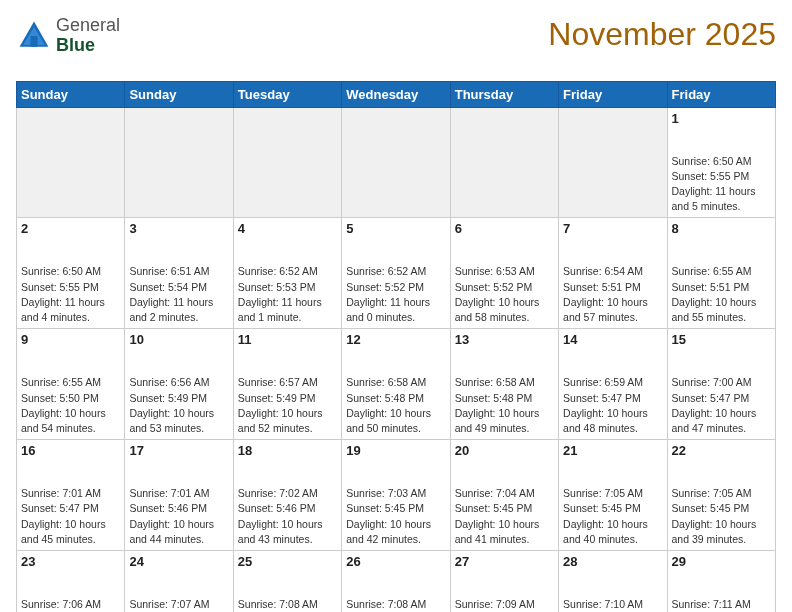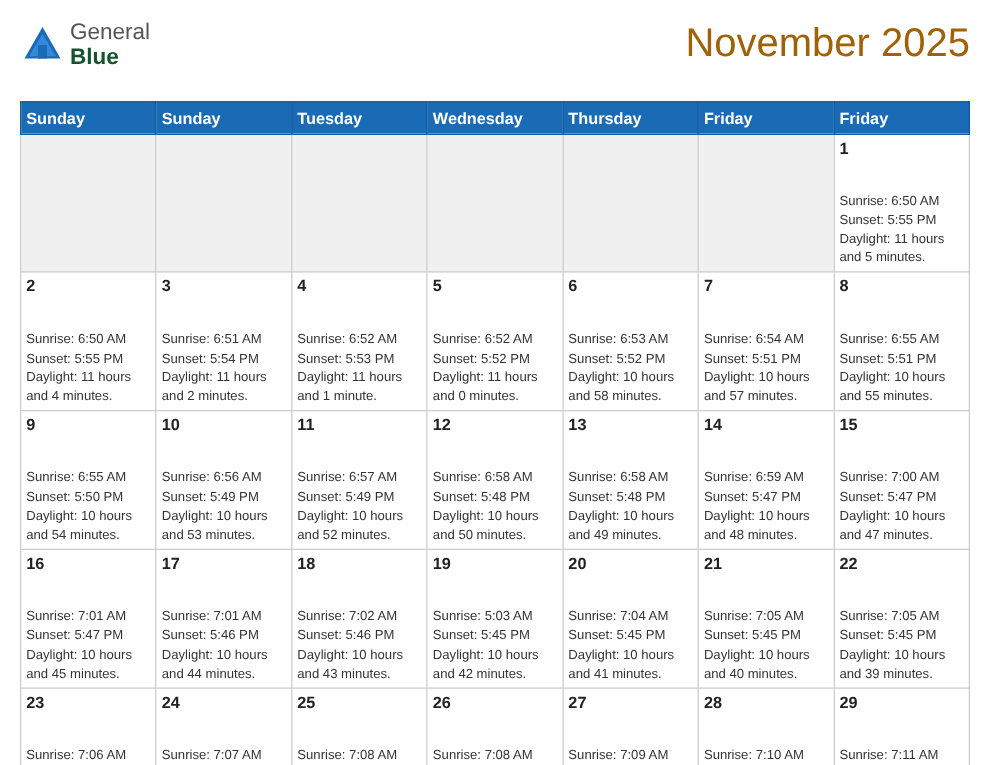--- a/index.html
+++ b/index.html
@@ -252,21 +252,21 @@
         </td>
         <td>
           <span class="day-number">18</span>
           <div class="day-info">Sunrise: 7:02 AM
 Sunset: 5:46 PM
 Daylight: 10 hours
 and 43 minutes.</div>
         </td>
         <td>
           <span class="day-number">19</span>
-          <div class="day-info">Sunrise: 5:03 AM
+          <div class="day-info">Sunrise: 7:03 AM
 Sunset: 5:45 PM
 Daylight: 10 hours
 and 42 minutes.</div>
         </td>
         <td>
           <span class="day-number">20</span>
           <div class="day-info">Sunrise: 7:04 AM
 Sunset: 5:45 PM
 Daylight: 10 hours
 and 41 minutes.</div>

